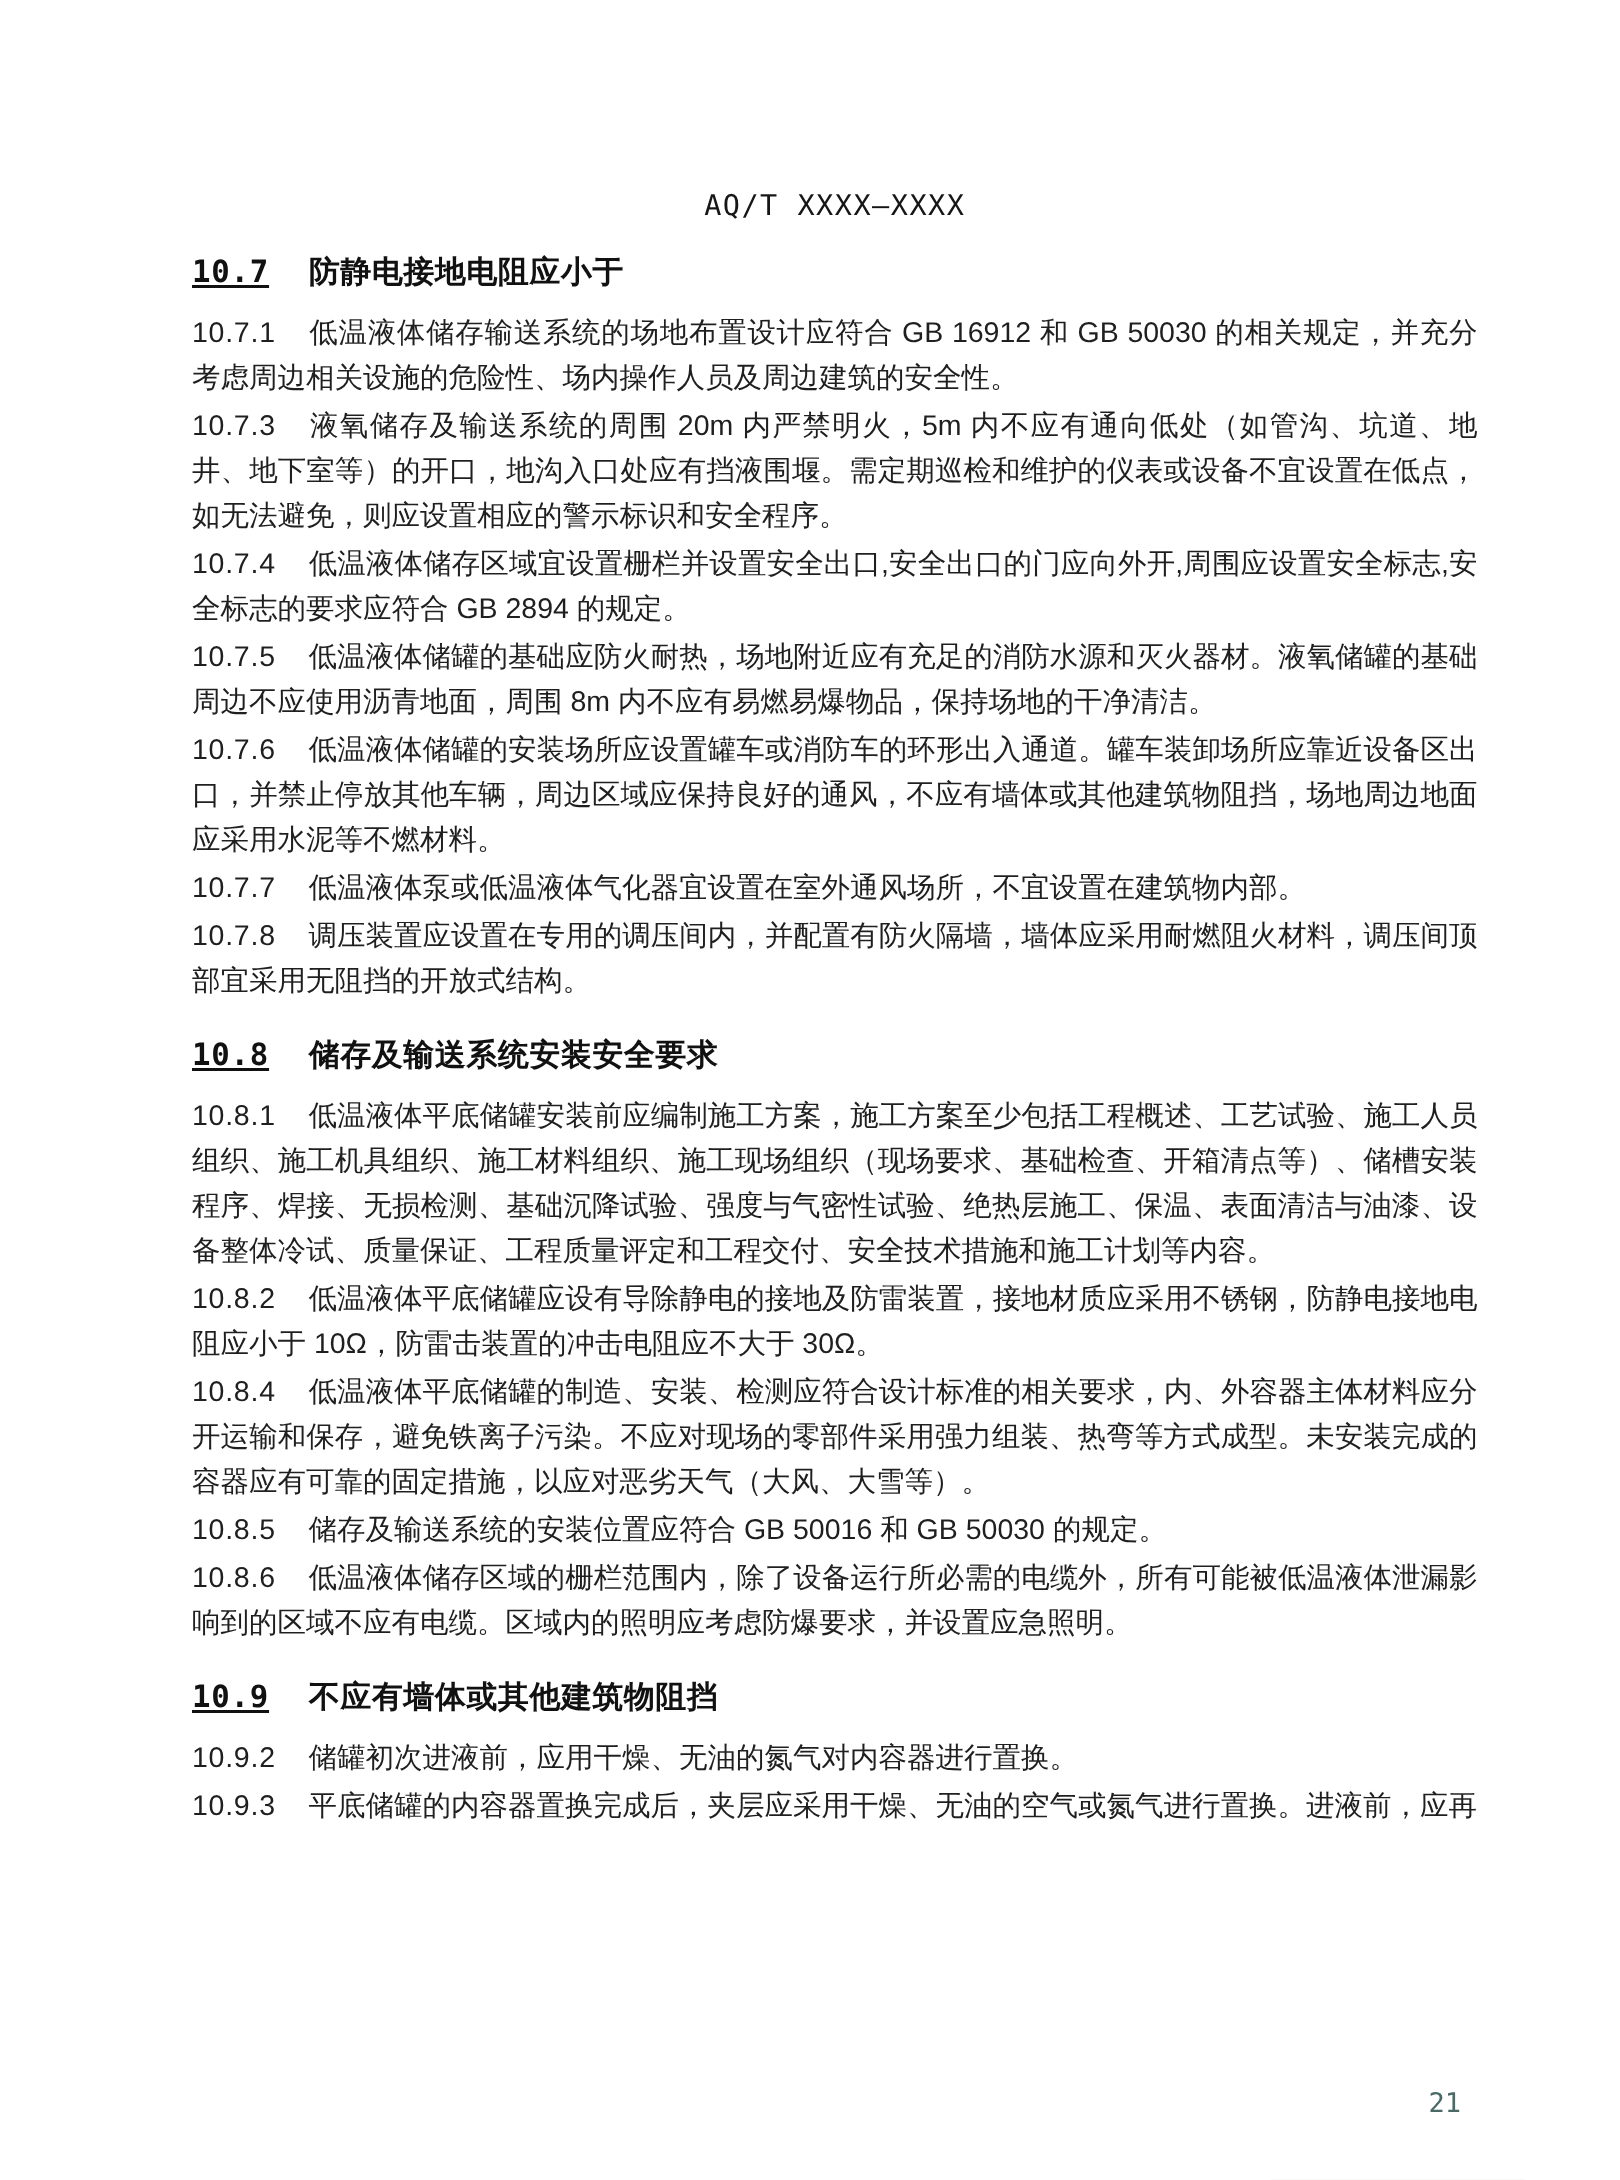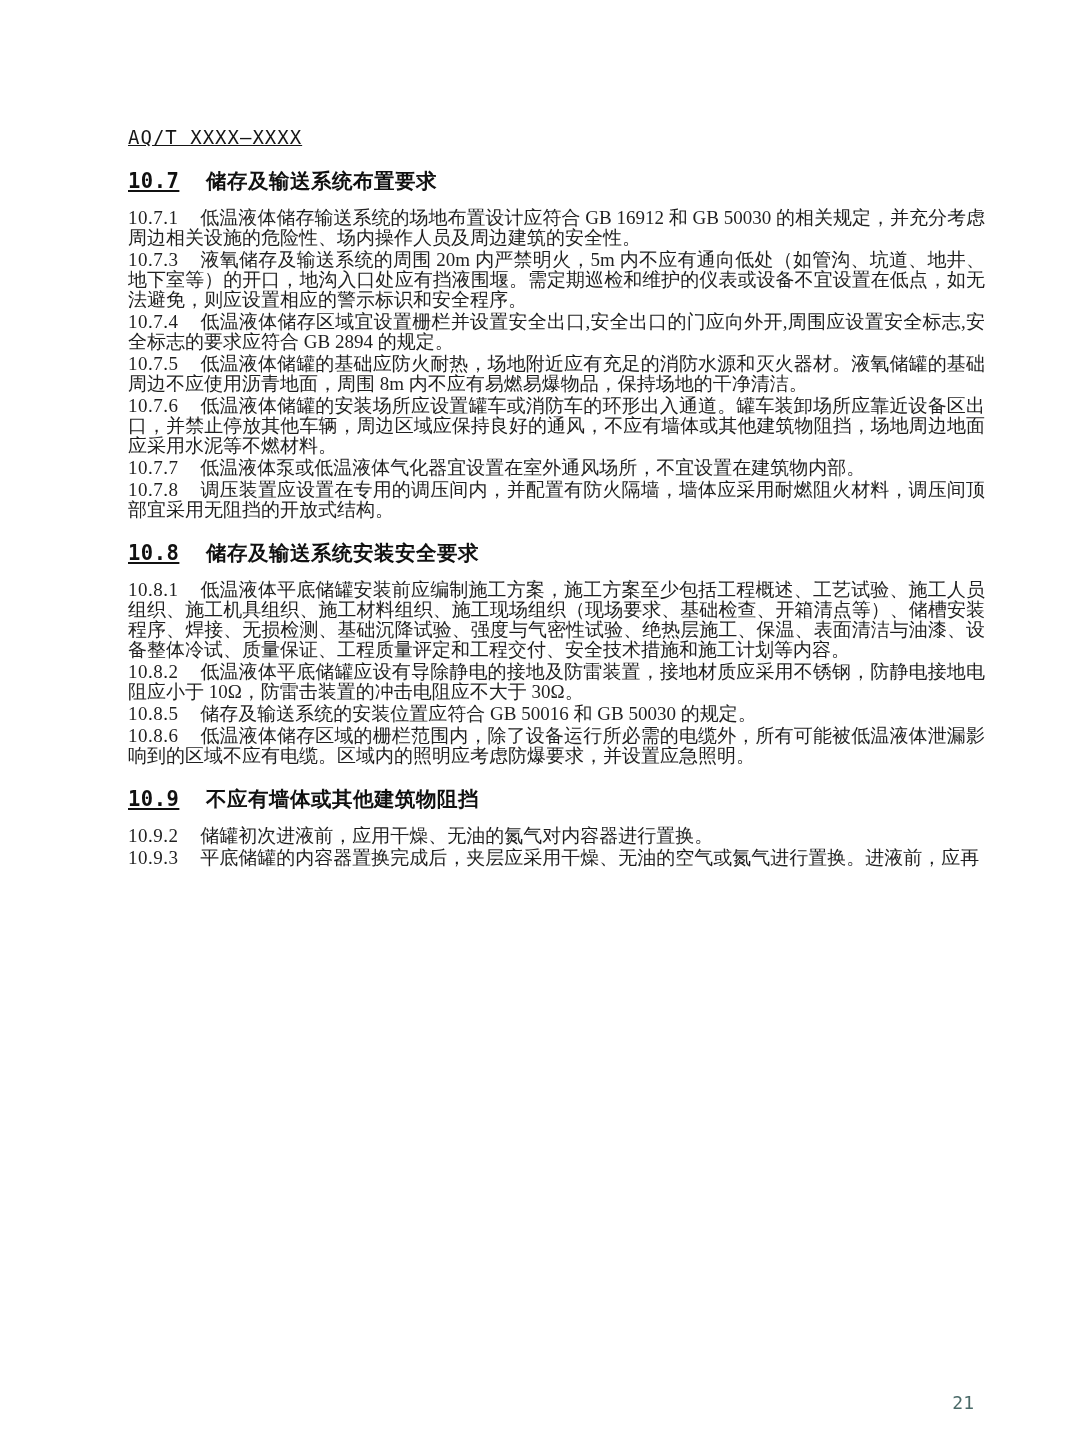--- a/index.html
+++ b/index.html
@@ -13,48 +13,47 @@
     height: 1453px;
     margin: 0 auto;
     background: #ffffff;
     box-sizing: border-box;
     padding: 126px 95px 0 128px;
     font-family: "Liberation Serif", serif;
     color: #1f1f1f;
     overflow: hidden;
   }
   .doc-code {
-    text-align: left;
+    text-align: center;
     font-family: "DejaVu Sans Mono", monospace;
     font-size: 19px;
     letter-spacing: 1px;
     color: #161616;
     margin: 0 0 10px 0;
-    text-decoration: underline;
   }
   h2.section-heading {
     font-size: 20.5px;
     font-weight: bold;
     font-family: "DejaVu Sans Mono", sans-serif;
     color: #111;
     margin: 19px 0 13px 0;
     letter-spacing: 0.5px;
   }
   h2.section-heading .sec-num {
     display: inline-block;
     margin-right: 1.3em;
     font-weight: bold;
     text-decoration: underline;
   }
   p.clause {
     font-size: 19px;
-    line-height: 20px;
+    line-height: 30px;
     text-align: justify;
     margin: 2px 0;
-    font-family: Liberation Serif, serif;
+    font-family: Liberation Sans, sans-serif;
   }
   p.clause .clause-num {
     display: inline-block;
     margin-right: 1.15em;
     letter-spacing: 0.5px;
   }
   .page-number {
     position: absolute;
     top: 1392px;
     right: 106px;
@@ -64,35 +63,36 @@
   }
 </style>
 </head>
 <body>
 
 <div class="page">
 
   <p class="doc-code">AQ/T XXXX—XXXX</p>
 
   <h2 class="section-heading">
-    <span class="sec-num">10.7</span><span>储存及输送系统布置要求</span>
+    <span class="sec-num">10.7</span><span>防静电接地电阻应小于</span>
   </h2>
   <p class="clause"><span class="clause-num">10.7.1</span><span>低温液体储存输送系统的场地布置设计应符合 GB 16912 和 GB 50030 的相关规定，并充分考虑周边相关设施的危险性、场内操作人员及周边建筑的安全性。</span></p>
   <p class="clause"><span class="clause-num">10.7.3</span><span>液氧储存及输送系统的周围 20m 内严禁明火，5m 内不应有通向低处（如管沟、坑道、地井、地下室等）的开口，地沟入口处应有挡液围堰。需定期巡检和维护的仪表或设备不宜设置在低点，如无法避免，则应设置相应的警示标识和安全程序。</span></p>
   <p class="clause"><span class="clause-num">10.7.4</span><span>低温液体储存区域宜设置栅栏并设置安全出口,安全出口的门应向外开,周围应设置安全标志,安全标志的要求应符合 GB 2894 的规定。</span></p>
   <p class="clause"><span class="clause-num">10.7.5</span><span>低温液体储罐的基础应防火耐热，场地附近应有充足的消防水源和灭火器材。液氧储罐的基础周边不应使用沥青地面，周围 8m 内不应有易燃易爆物品，保持场地的干净清洁。</span></p>
   <p class="clause"><span class="clause-num">10.7.6</span><span>低温液体储罐的安装场所应设置罐车或消防车的环形出入通道。罐车装卸场所应靠近设备区出口，并禁止停放其他车辆，周边区域应保持良好的通风，不应有墙体或其他建筑物阻挡，场地周边地面应采用水泥等不燃材料。</span></p>
   <p class="clause"><span class="clause-num">10.7.7</span><span>低温液体泵或低温液体气化器宜设置在室外通风场所，不宜设置在建筑物内部。</span></p>
   <p class="clause"><span class="clause-num">10.7.8</span><span>调压装置应设置在专用的调压间内，并配置有防火隔墙，墙体应采用耐燃阻火材料，调压间顶部宜采用无阻挡的开放式结构。</span></p>
 
   <h2 class="section-heading">
     <span class="sec-num">10.8</span><span>储存及输送系统安装安全要求</span>
   </h2>
   <p class="clause"><span class="clause-num">10.8.1</span><span>低温液体平底储罐安装前应编制施工方案，施工方案至少包括工程概述、工艺试验、施工人员组织、施工机具组织、施工材料组织、施工现场组织（现场要求、基础检查、开箱清点等）、储槽安装程序、焊接、无损检测、基础沉降试验、强度与气密性试验、绝热层施工、保温、表面清洁与油漆、设备整体冷试、质量保证、工程质量评定和工程交付、安全技术措施和施工计划等内容。</span></p>
   <p class="clause"><span class="clause-num">10.8.2</span><span>低温液体平底储罐应设有导除静电的接地及防雷装置，接地材质应采用不锈钢，防静电接地电阻应小于 10Ω，防雷击装置的冲击电阻应不大于 30Ω。</span></p>
+  <p class="clause"><span class="clause-num">10.8.4</span><span>低温液体平底储罐的制造、安装、检测应符合设计标准的相关要求，内、外容器主体材料应分开运输和保存，避免铁离子污染。不应对现场的零部件采用强力组装、热弯等方式成型。未安装完成的容器应有可靠的固定措施，以应对恶劣天气（大风、大雪等）。</span></p>
   <p class="clause"><span class="clause-num">10.8.5</span><span>储存及输送系统的安装位置应符合 GB 50016 和 GB 50030 的规定。</span></p>
   <p class="clause"><span class="clause-num">10.8.6</span><span>低温液体储存区域的栅栏范围内，除了设备运行所必需的电缆外，所有可能被低温液体泄漏影响到的区域不应有电缆。区域内的照明应考虑防爆要求，并设置应急照明。</span></p>
 
   <h2 class="section-heading">
     <span class="sec-num">10.9</span><span>不应有墙体或其他建筑物阻挡</span>
   </h2>
   <p class="clause"><span class="clause-num">10.9.2</span><span>储罐初次进液前，应用干燥、无油的氮气对内容器进行置换。</span></p>
   <p class="clause"><span class="clause-num">10.9.3</span><span>平底储罐的内容器置换完成后，夹层应采用干燥、无油的空气或氮气进行置换。进液前，应再</span></p>
 
   <div class="page-number">21</div>

